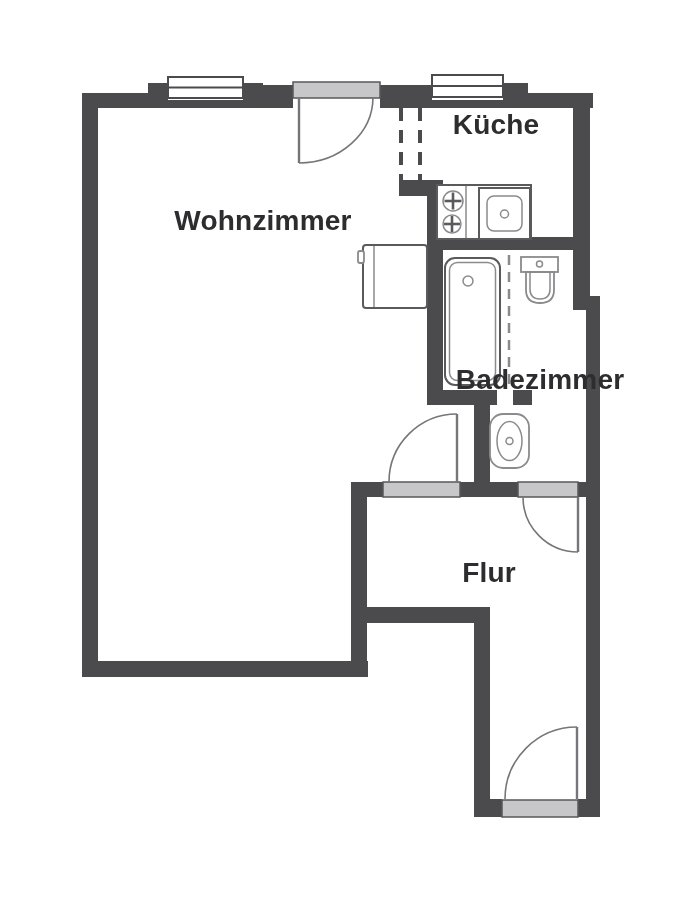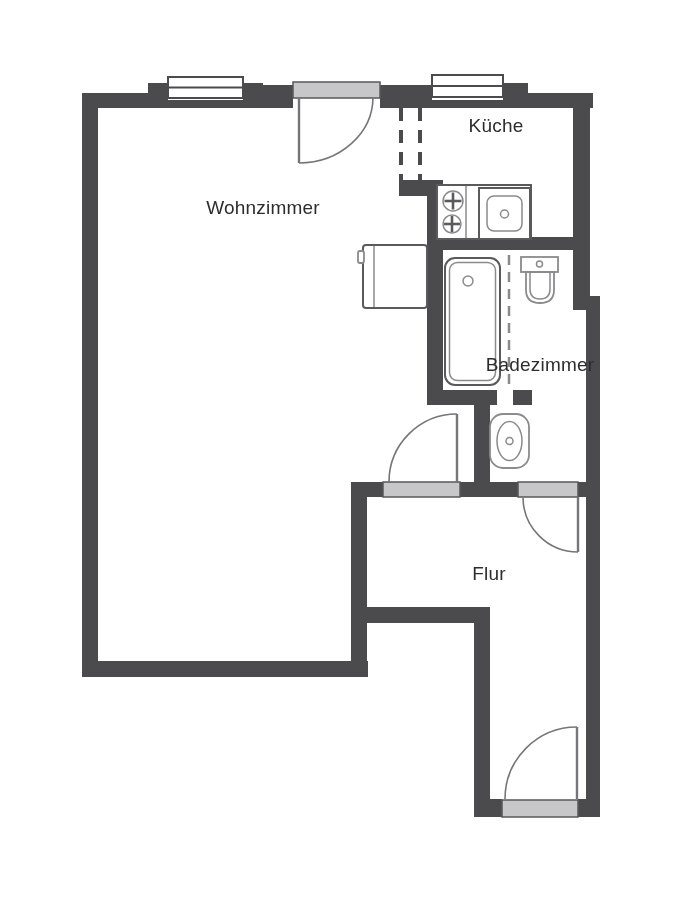--- a/index.html
+++ b/index.html
@@ -20,21 +20,21 @@
   .fx{fill:#fff;stroke:var(--fixture-outline,#8b8b8d);stroke-width:1.8;}
   .fxline{fill:none;stroke:var(--fixture-outline,#8b8b8d);stroke-width:1.5;}
   .fxcross{fill:none;stroke:var(--fixture-dark,#5a5a5c);stroke-width:2.6;}
   .arc{fill:none;stroke:var(--door-swing,#76767a);stroke-width:1.6;}
   .panel{fill:none;stroke:var(--door-swing,#76767a);stroke-width:2.4;}
   .dash-wall{fill:none;stroke:var(--wall,#4b4b4d);stroke-width:4;stroke-dasharray:13 9;}
   .dash-part{fill:none;stroke:var(--fixture-outline,#8b8b8d);stroke-width:2.5;stroke-dasharray:10 7;}
   .room-label{
     position:absolute;
     transform:translate(-50%,-50%);
-    font-weight:400;font-size:19px;line-height:1;
+    font-weight:700;font-size:28px;line-height:1;
     color:var(--label-text,#2d2d2f);
     white-space:nowrap;letter-spacing:.2px;
   }
 </style>
 </head>
 <body>
 
 <div class="canvas">
 
   <svg class="plan-svg" width="683" height="900" viewBox="0 0 683 900">
@@ -160,17 +160,17 @@
       <path class="fxline" d="M 530 272 L 530 289 Q 530 299 540 299 Q 550 299 550 289 L 550 272"></path>
       <circle class="fxline" cx="539.5" cy="264" r="3"></circle>
     </g>
     <g>
       <rect class="fx" x="490" y="414" width="39" height="54" rx="13"></rect>
       <ellipse class="fxline" cx="509.5" cy="441" rx="12.5" ry="19.5"></ellipse>
       <circle class="fxline" cx="509.5" cy="441" r="3.5"></circle>
     </g>
   </svg>
 
-  <div class="room-label" style="left:263px;top:207px">Wohnzimmer</div>
+  <div class="room-label" style="left:263px;top:221px">Wohnzimmer</div>
   <div class="room-label" style="left:496px;top:125px">Küche</div>
-  <div class="room-label" style="left:540px;top:364px">Badezimmer</div>
+  <div class="room-label" style="left:540px;top:380px">Badezimmer</div>
   <div class="room-label" style="left:489px;top:573px">Flur</div>
 </div>
 
 </body></html>

